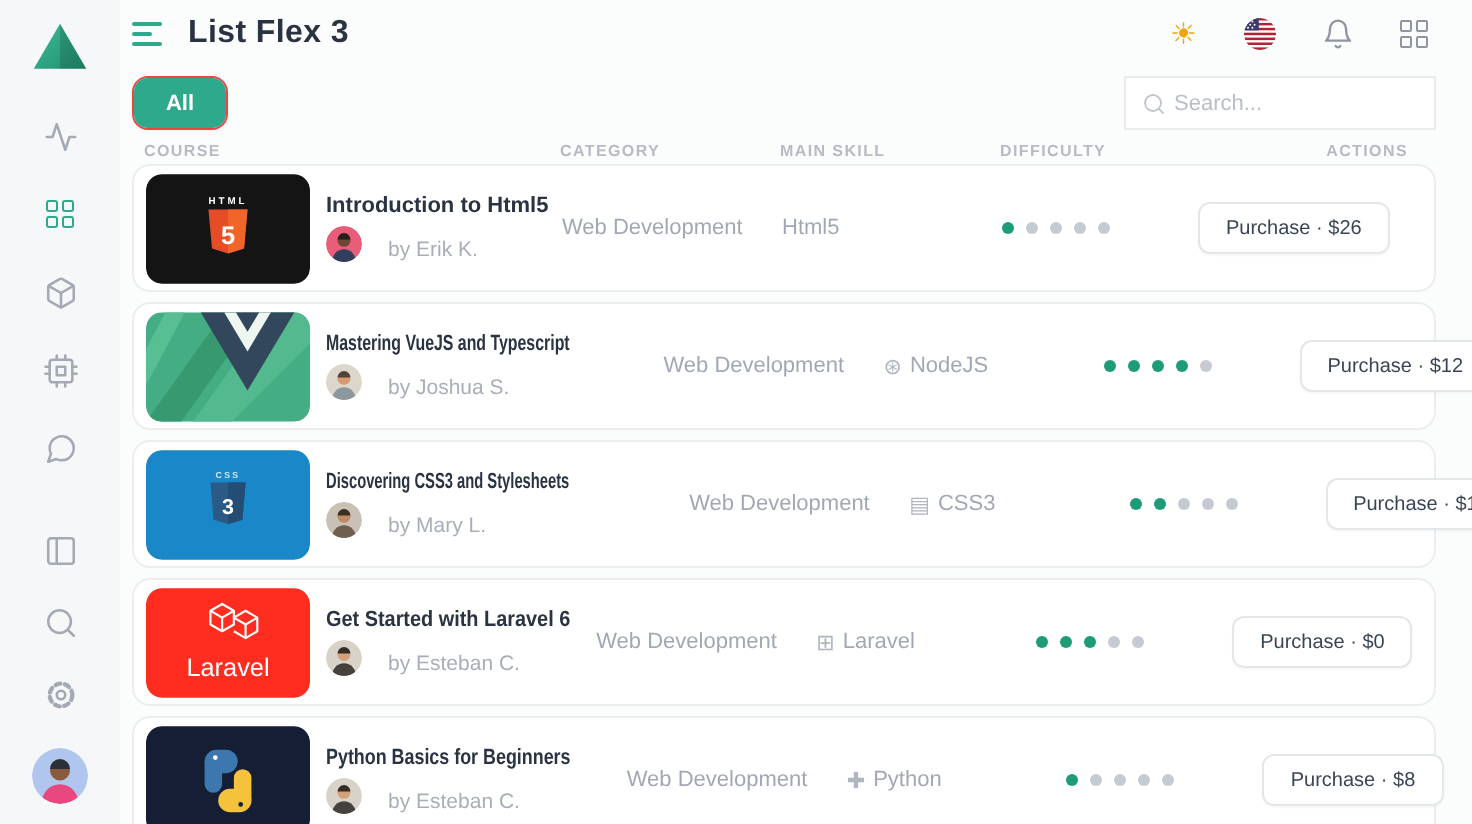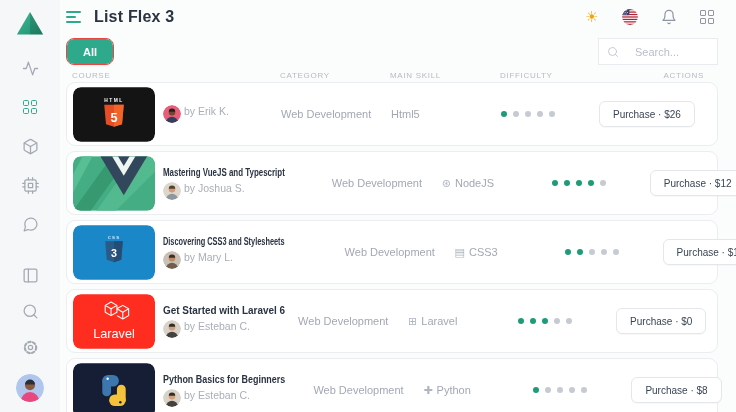--- a/index.html
+++ b/index.html
@@ -28,43 +28,43 @@
   .page-title{font-size:16px;font-weight:bold;color:var(--title);letter-spacing:.2px}
   .top-icons{margin-left:auto;display:flex;align-items:center;gap:23px;padding-right:4px}
   .tic{cursor:pointer;display:flex;align-items:center;justify-content:center}
   .sun{font-family:"DejaVu Sans",sans-serif;color:#f3a40b;font-size:15px;line-height:1}
   .flag{width:16px;height:16px;border-radius:50%;overflow:hidden}
 
   .toolbar{margin-top:12px;display:flex;align-items:center}
   .tabs{display:flex;background:#fff;border:1px solid #ef4444;border-radius:8px;height:27px;box-shadow:0 1px 2px rgba(16,24,40,.03)}
   .tab{min-width:46px;padding:0 13px;display:flex;align-items:center;justify-content:center;font-size:11px;border-radius:7px;color:#a9aeb8;cursor:pointer}
   .tab.active{background:var(--accent);color:#fff;font-weight:bold}
-  .searchbox{margin-left:auto;width:120px;height:27px;background:#fff;border:1px solid #e9ebee;border-radius:0;display:flex;align-items:center;padding:0 8px;gap:16px}
+  .searchbox{margin-left:auto;width:156px;height:27px;background:#fff;border:1px solid #e9ebee;border-radius:0;display:flex;align-items:center;padding:0 8px;gap:4px}
   .searchbox svg{stroke:#c0c5cd;fill:none;stroke-width:1.8;stroke-linecap:round;flex:none}
   .searchbox input{border:none;outline:none;font-size:11px;color:#6a7280;width:100%;background:transparent;font-family:inherit}
   .searchbox input::placeholder{color:#b9bec7}
 
   
   .thead{margin-top:6px;display:flex;align-items:center;height:14px;padding-left:4px}
-  .th{font-size:8px;font-weight:normal;color:#b6bbc4;letter-spacing:.7px}
+  .th{font-size:8px;font-weight:bold;color:#b6bbc4;letter-spacing:.7px}
   .c-course{flex:0 0 210px;display:flex;align-items:center}
   .thead .c-course{padding-left:2px}
   .c-cat{flex:0 0 110px}
   .c-skill{flex:0 0 108px}
   .c-diff{flex:0 0 100px}
   .c-act-h{margin-left:auto;padding-right:14px}
   .c-act{margin-left:auto;padding-right:36px}
 
   .rows{margin-top:2px}
   .rowc{height:64px;background:#fff;border:1px solid #ecedf0;border-radius:9px;margin-bottom:5px;display:flex;align-items:center;padding-left:4px;cursor:pointer}
   .thumb{width:82px;height:55px;border-radius:8px;overflow:hidden;flex:none;margin-left:2px}
   .thumb svg{display:block;width:100%;height:100%}
   .course-info{margin-left:8px;min-width:0}
   .course-title{font-size:11px;font-weight:bold;color:var(--title);margin-bottom:4px;white-space:nowrap;transform-origin:left center}
-  .byline{display:flex;align-items:flex-start;gap:3px}
+  .byline{display:flex;align-items:flex-end;gap:13px}
   .avatar{width:18px;height:18px;border-radius:50%;overflow:hidden;flex:none}
   .by-text{font-size:10.5px;color:#a9aeb8;white-space:nowrap}
   .cell{font-size:11px;color:#a2a8b3}
   .skill-cell{display:flex;align-items:flex-end;gap:4px}
   .skill-ic{font-family:"DejaVu Sans",sans-serif;font-size:11px;color:#b0b5bf;line-height:1}
   .c-diff{padding-left:2px}
   .dots{display:flex;gap:6px}
   .dot{width:6px;height:6px;border-radius:50%;background:var(--dot-off)}
   .dot.on{background:var(--dot-on)}
   .buy-btn{height:26px;padding:0 13px;background:#fff;border:1px solid #e4e7ea;border-radius:6px;font-size:10px;color:#3a4554;cursor:pointer;font-family:inherit;white-space:nowrap;box-shadow:0 1px 1px rgba(16,24,40,.03)}
@@ -244,20 +244,21 @@
       <div class="thumb">
             <svg viewBox="0 0 84 56">
               <rect width="84" height="56" rx="8" fill="#141414"></rect>
     <text x="42" y="15" font-size="5" fill="#fff" font-weight="bold" text-anchor="middle" letter-spacing="1.5" font-family="Liberation Sans,sans-serif">HTML</text>
     <path d="M32 18 h20 l-1.8 20 -8.2 2.6 -8.2 -2.6 z" fill="#e44d26"></path>
     <path d="M42 18 h10 l-1.8 20 -8.2 2.6 z" fill="#f16529"></path>
     <text x="42" y="35.5" font-size="13" fill="#fff" font-weight="bold" text-anchor="middle" font-family="Liberation Sans,sans-serif">5</text>
             </svg>
           </div>
       <div class="course-info">
+        <div class="course-title">Introduction to Html5</div>
         <div class="byline">
           <span class="avatar">
                 <svg viewBox="0 0 24 24">
                   <defs>
                     <clipPath id="av1">
                       <circle cx="12" cy="12" r="12"></circle>
                     </clipPath>
                   </defs>
   <g clip-path="url(#av1)">
                     <rect width="24" height="24" fill="#e85d7a"></rect>

